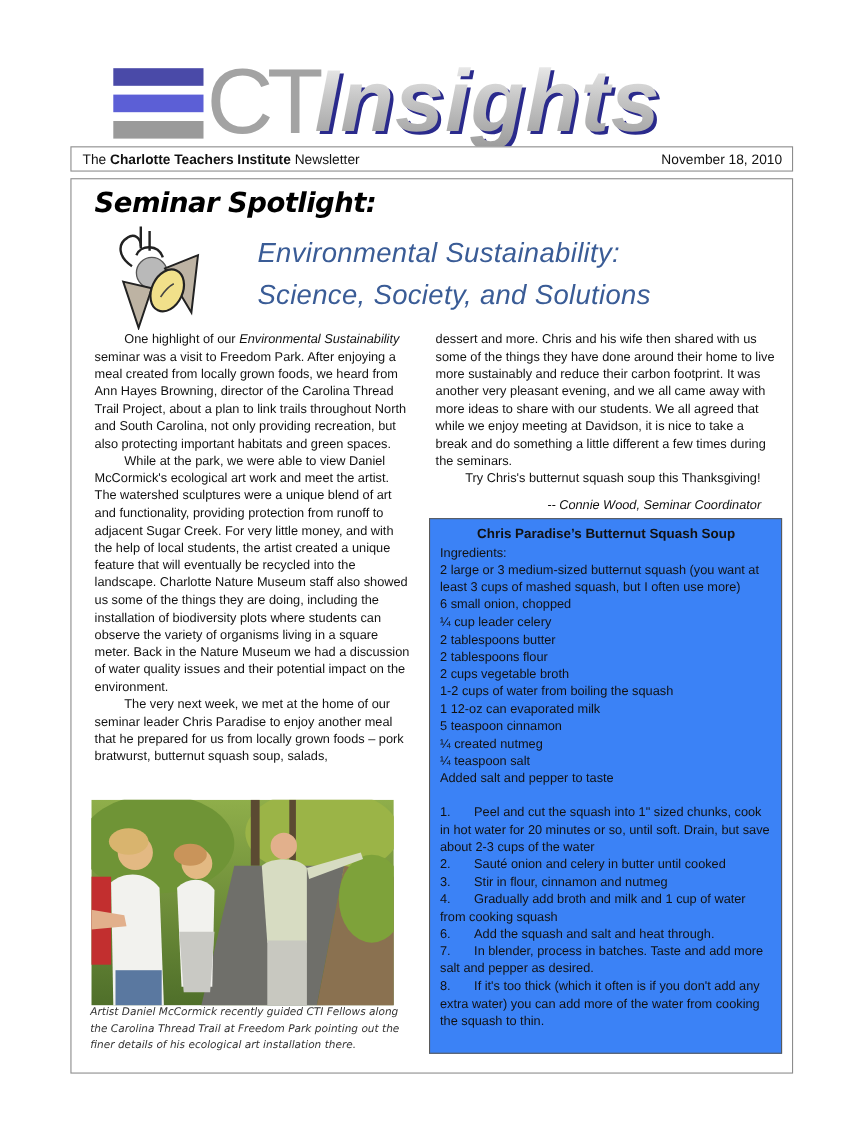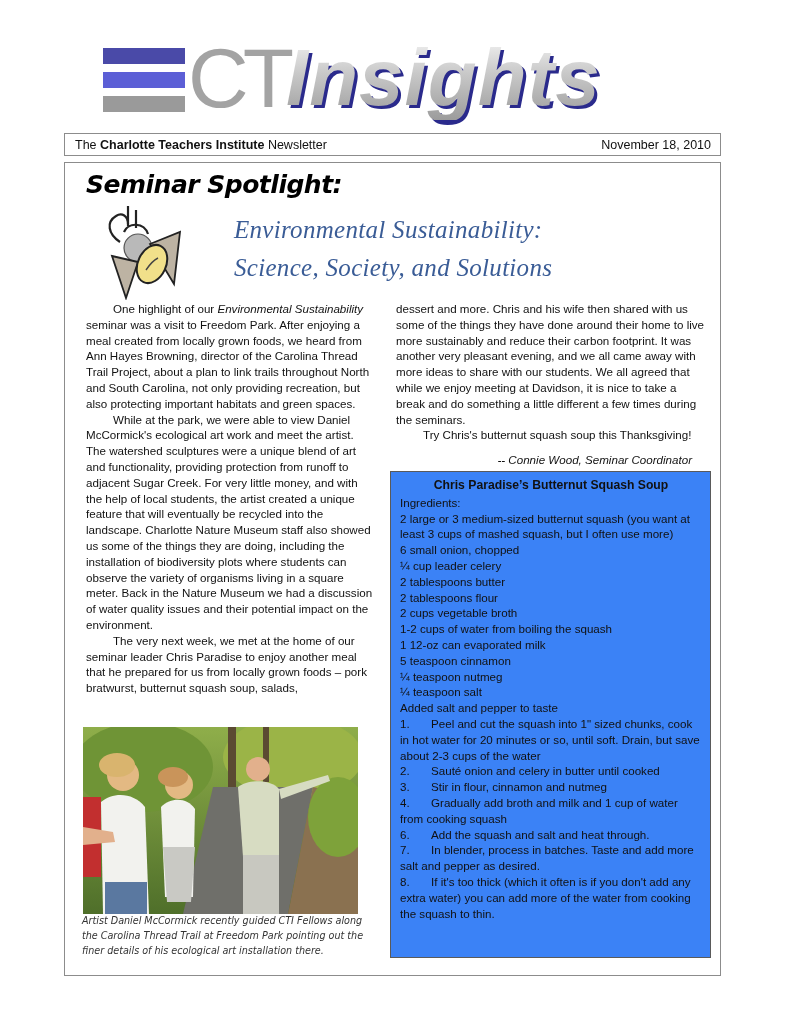--- a/index.html
+++ b/index.html
@@ -1,20 +1,20 @@
 <!DOCTYPE html>
 <html><head>
 <meta charset="utf-8">
 <style>
   * { box-sizing: border-box; margin: 0; padding: 0; }
   html, body { width: 785px; height: 1024px; background: #ffffff; overflow: hidden; }
   body { position: relative; font-family: "Liberation Sans", sans-serif; color: #111; }
 
   
-  .logo { position: absolute; left: 100px; top: 44px; width: 470px; height: 80px; text-align: center; }
+  .logo { position: absolute; left: 100px; top: 58px; width: 470px; height: 80px; text-align: center; }
   .logo .bar { position: absolute; left: 3px; width: 82px; height: 16px; }
   .logo .bar1 { top: 4px; background: #4a4aa8; }
   .logo .bar2 { top: 28px; background: #5c5fd6; }
   .logo .bar3 { top: 52px; background: #9a9a9a; }
   .logo .ct { position: absolute; left: 88px; top: -8px; font-family: "Liberation Sans", sans-serif;
     font-size: 84px; font-weight: normal; color: #a3a3a3; letter-spacing: -6px; line-height: 84px; }
   .logo .insights { position: absolute; left: 186px; top: -8px; font-family: "Liberation Sans", sans-serif;
     font-size: 80px; font-weight: bold; font-style: italic; line-height: 84px; letter-spacing: 1px;
     color: #d7d7d7;
     background: linear-gradient(180deg, #f4f4f4 0%, #c8c8c8 45%, #9c9c9c 100%);
@@ -32,21 +32,21 @@
 
   
   .main-box { position: absolute; left: 64px; top: 162px; width: 657px; height: 814px;
     border: 1px solid #8c8c8c; background: #fff; }
 
   .spotlight-title { position: absolute; left: 86px; top: 170px; font-family: "DejaVu Sans", sans-serif;
     font-size: 25px; font-weight: bold; font-style: italic; color: #000; letter-spacing: -0.5px; }
 
   .spotlight-icon { position: absolute; left: 98px; top: 204px; width: 86px; height: 96px; }
 
-  .script-title { position: absolute; left: 234px; font-family: Liberation Serif, serif; font-style: italic;
+  .script-title { position: absolute; left: 234px; font-family: Liberation Sans, sans-serif; font-style: italic;
     color: #3a5c96; font-size: 25px; letter-spacing: 0.3px; white-space: nowrap; }
   .script-title.l1 { top: 216px; }
   .script-title.l2 { top: 254px; }
 
   
   .col { position: absolute; font-family: "Liberation Sans", sans-serif; font-size: 11.6px;
     line-height: 15.8px; color: #111; }
   .col-left { left: 86px; top: 301px; width: 290px; }
   .col-right { left: 396px; top: 301px; width: 312px; }
   .col p { text-indent: 27px; text-align: left; }
@@ -54,21 +54,21 @@
   .col em { font-style: italic; }
   .byline { position: absolute; left: 396px; top: 453px; width: 296px; text-align: right;
     font-style: italic; font-size: 11.6px; color: #111; font-family: "Liberation Sans", sans-serif; }
 
   
   .recipe-box { position: absolute; left: 390px; top: 471px; width: 321px; height: 487px;
     background: #3b82f6; border: 1px solid #5a5a5a; padding: 6px 8px 0 9px;
     font-family: "Liberation Sans", sans-serif; font-size: 11.6px; line-height: 15.8px; color: #111; }
   .recipe-title { text-align: center; font-weight: bold; font-size: 12.2px; margin-bottom: 1px; }
   .recipe-list div { white-space: normal; }
-  .recipe-steps { }
+  .recipe-steps { margin-top: 15px; }
   .recipe-steps .step { }
   .recipe-steps .num { display: inline-block; width: 31px; }
 
   
   .photo { position: absolute; left: 83px; top: 727px; width: 275px; height: 187px; overflow: hidden; }
   .caption { position: absolute; left: 82px; top: 914px; width: 290px; font-family: "DejaVu Sans", sans-serif;
     font-style: italic; font-size: 9.6px; line-height: 14.8px; color: #333; }
 </style>
 </head>
 <body>
@@ -124,21 +124,21 @@
   <div class="recipe-list">
     <div>2 large or 3 medium-sized butternut squash (you want at least 3 cups of mashed squash, but I often use more)</div>
     <div>6 small onion, chopped</div>
     <div>¼ cup leader celery</div>
     <div>2 tablespoons butter</div>
     <div>2 tablespoons flour</div>
     <div>2 cups vegetable broth</div>
     <div>1-2 cups of water from boiling the squash</div>
     <div>1 12-oz can evaporated milk</div>
     <div>5 teaspoon cinnamon</div>
-    <div>¼ teaspoon nutmeg</div>
+    <div>¼ created nutmeg</div>
     <div>¼ teaspoon salt</div>
     <div>Added salt and pepper to taste</div>
   </div>
   <div class="recipe-steps">
     <div class="step"><span class="num">1.</span><span>Peel and cut the squash into 1" sized chunks, cook in hot water for 20 minutes or so, until soft.  Drain, but save about 2-3 cups of the water</span></div>
     <div class="step"><span class="num">2.</span><span>Sauté onion and celery in butter until cooked</span></div>
     <div class="step"><span class="num">3.</span><span>Stir in flour, cinnamon and nutmeg</span></div>
     <div class="step"><span class="num">4.</span><span>Gradually add broth and milk and 1 cup of water from cooking squash</span></div>
     <div class="step"><span class="num">6.</span><span>Add the squash and salt and heat through.</span></div>
     <div class="step"><span class="num">7.</span><span>In blender, process in batches.  Taste and add more salt and pepper as desired.</span></div>

